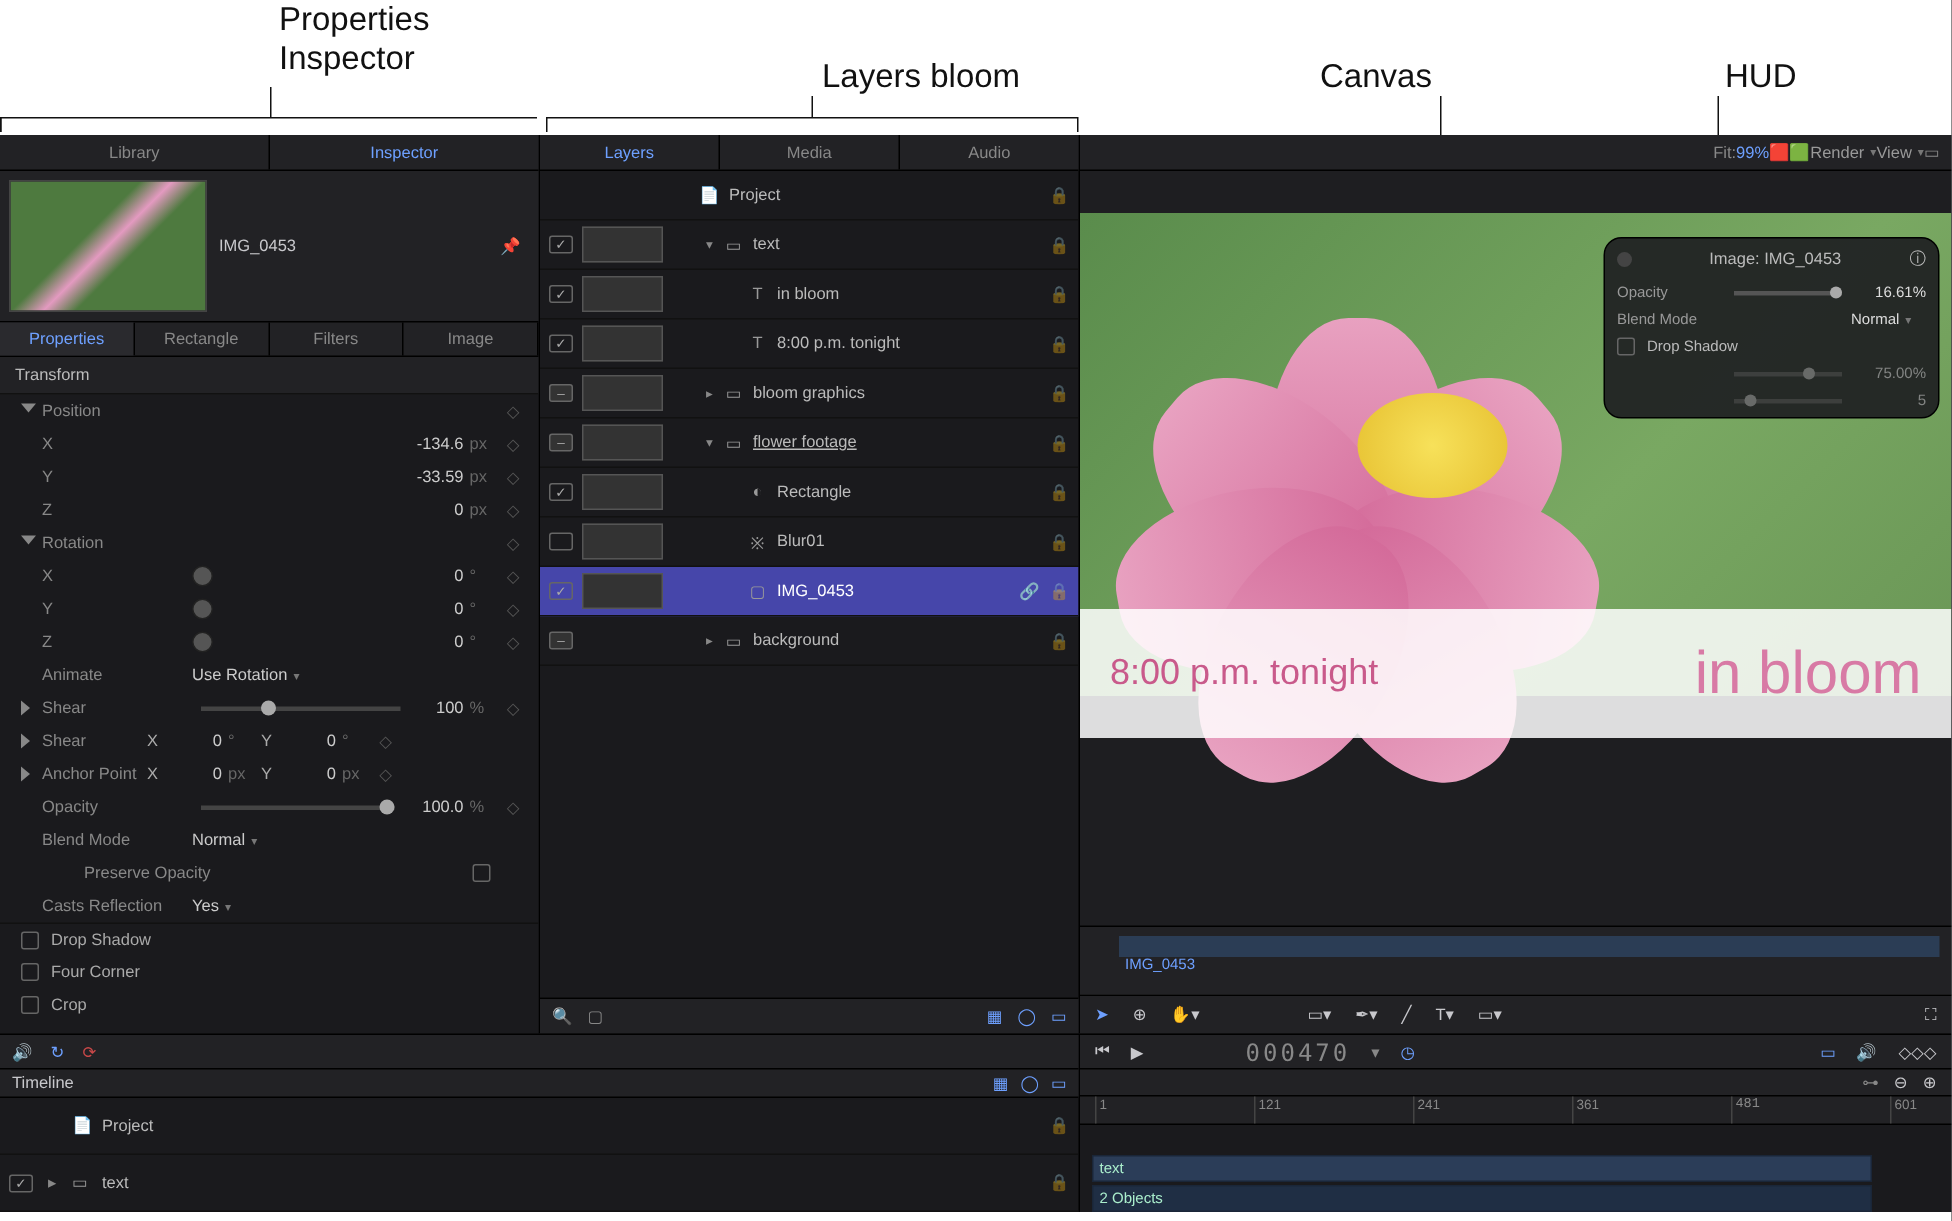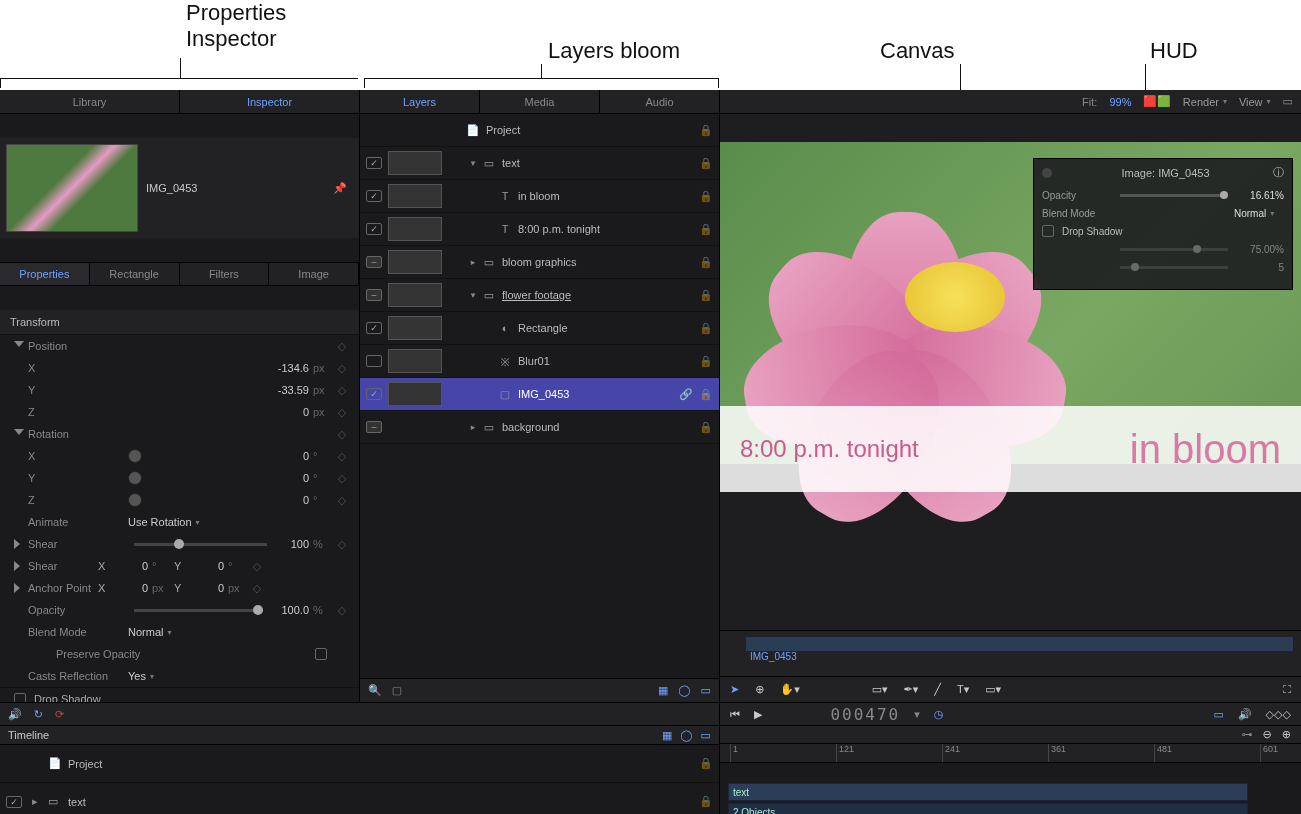--- a/index.html
+++ b/index.html
@@ -19,21 +19,21 @@
   body{margin:0;font-family:-apple-system,Helvetica,Arial,sans-serif;font-size:11px;color:var(--text);background:#fff;}
   .stage{position:relative;width:1301px;height:814px;margin:0 auto;}
   .app{position:absolute;left:0;top:90px;width:1301px;height:718px;background:var(--bg0);display:flex;flex-direction:column;}
 
   
   .callout{position:absolute;color:#111;font-size:22px;line-height:1.2;font-weight:400;}
   .callout-line{position:absolute;background:#111;}
 
   .toprow{display:flex;height:612px;}
   .panel{display:flex;flex-direction:column;border-right:1px solid #000;}
-  .inspector{width:360px;gap:24px;}
+  .inspector{width:360px;}
   .layers{width:360px;}
   .canvaswrap{flex:1;display:flex;flex-direction:column;background:#1e1e21;}
 
   
   .tabbar{display:flex;height:24px;background:var(--bg1);border-bottom:1px solid #000;}
   .tab{flex:1;display:flex;align-items:center;justify-content:center;color:var(--text-dim);border-right:1px solid #000;}
   .tab:last-child{border-right:none;}
   .tab.active{color:#6ea0ff;}
 
   .preview{display:flex;align-items:center;gap:8px;padding:6px;background:var(--bg1);}
@@ -74,34 +74,34 @@
   .lrow.sel{background:#4646aa;color:#fff;}
   .lrow.sel .lname{color:#fff;}
   .lrow .lname.link{text-decoration:underline;}
   .lrow.dash .en{border-style:solid;background:#333;}
 
   .layer-footer{height:24px;display:flex;align-items:center;gap:10px;padding:0 8px;background:var(--bg1);border-top:1px solid #000;}
   .layer-footer .spacer{flex:1;}
   .fic{color:#6ea0ff;}
 
   
-  .canvas-toolbar{height:24px;display:flex;align-items:center;justify-content:flex-end;gap:12px;padding:4px 8px;background:var(--bg1);border-bottom:1px solid #000;}
+  .canvas-toolbar{height:24px;display:flex;align-items:center;justify-content:flex-end;padding:4px 8px;background:var(--bg1);border-bottom:1px solid #000;}
   .ct-item{color:#999;}
   .fitlabel{color:#888;}
   .fitval{color:#6ea0ff;}
   .canvas{flex:1;position:relative;background:#1e1e21;overflow:hidden;}
   .canvas-img{position:absolute;left:0;top:28px;right:0;height:322px;background:linear-gradient(135deg,#5a8c4c,#79a862 60%,#6a9656);}
   .flower{position:absolute;left:25px;top:50px;width:340px;height:230px;}
   .petal{position:absolute;width:120px;height:180px;border-radius:60px/100px;background:linear-gradient(#e8a1c0,#d46b9a);transform-origin:50% 90%;}
   .center{position:absolute;left:160px;top:70px;width:100px;height:70px;border-radius:50%;background:radial-gradient(circle,#f7e15a,#e6c030);}
   .banner{position:absolute;left:0;right:0;top:264px;height:86px;background:rgba(255,255,255,0.85);display:flex;align-items:center;padding:0 20px;}
   .banner .t1{color:#c95a8b;font-size:24px;font-weight:300;}
   .banner .t2{margin-left:auto;color:#d87aa5;font-size:40px;font-weight:300;}
 
-  .hud{position:absolute;right:8px;top:44px;width:260px;background:rgba(30,30,34,0.92);border:1px solid #000;border-radius:0;padding:4px 8px 13px;color:#bbb;}
+  .hud{position:absolute;right:8px;top:44px;width:224px;background:rgba(30,30,34,0.92);border:1px solid #000;border-radius:12px;padding:4px 8px 2px;color:#bbb;}
   .hud .hud-title{display:flex;align-items:center;font-size:11px;padding:2px 0 6px;}
   .hud .hud-title .dot{width:10px;height:10px;border-radius:50%;background:#444;margin-right:6px;}
   .hud .hrow{display:flex;align-items:center;height:18px;font-size:10px;}
   .hud .hrow .hl{flex:0 0 72px;color:#999;}
   .hud .hslider{flex:1;height:3px;background:#555;position:relative;margin:0 6px;}
   .hud .hslider .kn{position:absolute;top:-3px;right:0;width:8px;height:8px;border-radius:50%;background:#aaa;}
   .hud .hv{width:50px;text-align:right;color:#ddd;}
 
   .mini{height:46px;background:var(--bg1);border-top:1px solid #000;position:relative;}
   .mini .clip{position:absolute;left:26px;right:8px;top:6px;height:14px;background:#2b3d55;}
@@ -307,20 +307,24 @@
               <span class="key"></span>
             </div>
 
           <div class="prow" style="border-top:1px solid #111;">
               <span class="chk"></span>
               <span>Drop Shadow</span>
             </div>
           <div class="prow">
               <span class="chk"></span>
               <span>Four Corner</span>
+            </div>
+          <div class="prow">
+              <span class="chk"></span>
+              <span>Crop</span>
             </div>
 
         </div>
       </div>
 
       <div class="panel layers">
         <div class="tabbar">
           <div class="tab active">Layers</div>
           <div class="tab">Media</div>
           <div class="tab">Audio</div>
@@ -588,21 +592,21 @@
         <div style="height:18px;display:flex;align-items:center;justify-content:flex-end;gap:10px;padding:0 10px;background:var(--bg1);border-top:1px solid #000;">
            <span style="color:#888;">⊶</span>
            <span>⊖</span>
            <span>⊕</span>
         </div>
         <div class="ruler" id="ruler">
             <div class="tick" style="left: 10px;">1</div>
             <div class="tick" style="left: 116px;">121</div>
             <div class="tick" style="left: 222px;">241</div>
             <div class="tick" style="left: 328px;">361</div>
-            <div class="tick" style="left: 434px;">481</div>
+            <div class="tick" style="left: 434px; font-family: Liberation Mono, monospace;">481</div>
             <div class="tick" style="left: 540px;">601</div>
           </div>
         <div class="tracks">
           <div class="track" style="top:0;"></div>
           <div class="bar" style="top:20px;left:8px;width:520px;">text</div>
           <div class="bar sub" style="top:40px;left:8px;width:520px;">2 Objects</div>
 
         </div>
 
       </div>

